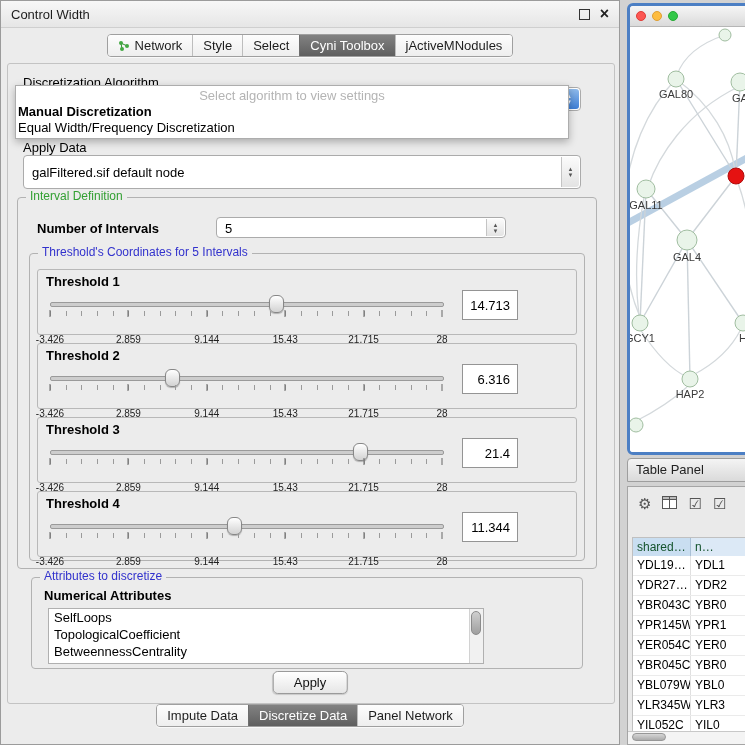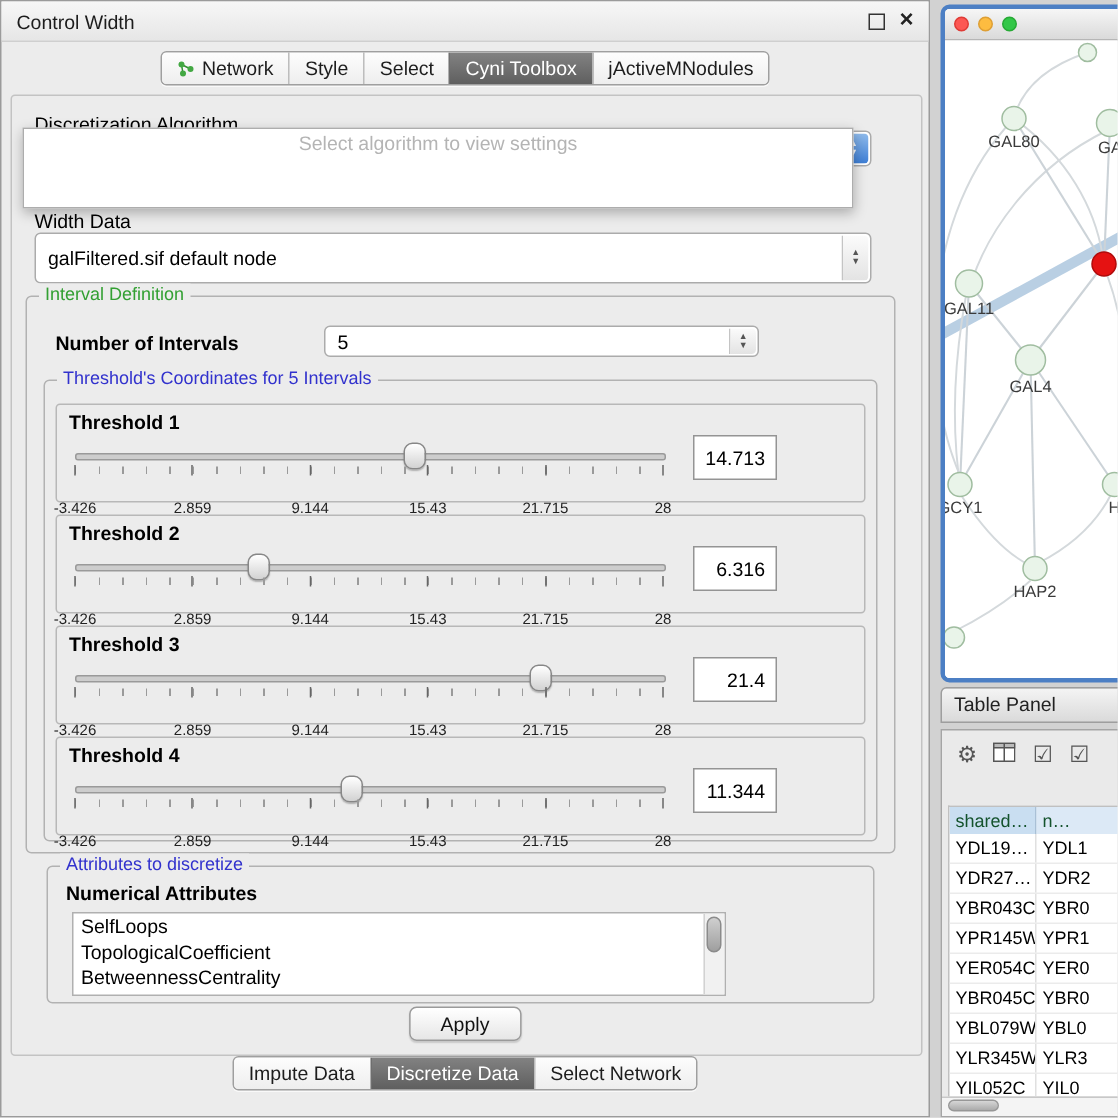--- a/index.html
+++ b/index.html
@@ -154,23 +154,27 @@
 
   <div class="combo" style="left:22px;top:86px;width:558px;height:24px;">
     <span class="stepper blue">
       <span>▲</span>
         <span>▼</span>
     </span>
   </div>
 
   <div class="popup">
     <div class="popup-placeholder">Select algorithm to view settings</div>
-  </div>
-
-  <span class="lbl13" style="left:22px;top:139px;">Width Data</span>
+    <div>
+        <div class="popup-item bold">Manual Discretization</div>
+        <div class="popup-item">Equal Width/Frequency Discretization</div>
+      </div>
+  </div>
+
+  <span class="lbl13" style="left:22px;top:139px;">Apply Data</span>
   <div class="combo" style="left:22px;top:154px;width:558px;height:34px;text-align:center;">
     <span class="txt">galFiltered.sif default node</span>
     <span class="stepper">
       <span>▲</span>
         <span>▼</span>
     </span>
   </div>
 
   <div class="groupbox" style="left:16px;top:196px;width:580px;height:372px;">
     <span class="group-title green">Interval Definition</span>
@@ -312,21 +316,21 @@
 
   <div class="bottom-tabbar">
     <div class="segmented">
         <div class="segment">
           <span>Impute Data</span>
         </div>
         <div class="segment selected">
           <span>Discretize Data</span>
         </div>
         <div class="segment">
-          <span>Select Network</span>
+          <span>Panel Network</span>
         </div>
       </div>
   </div>
 </div>
 
 <div class="network-window">
   <div class="nw-titlebar">
     <span class="light red"></span>
     <span class="light yellow"></span>
     <span class="light green"></span>

